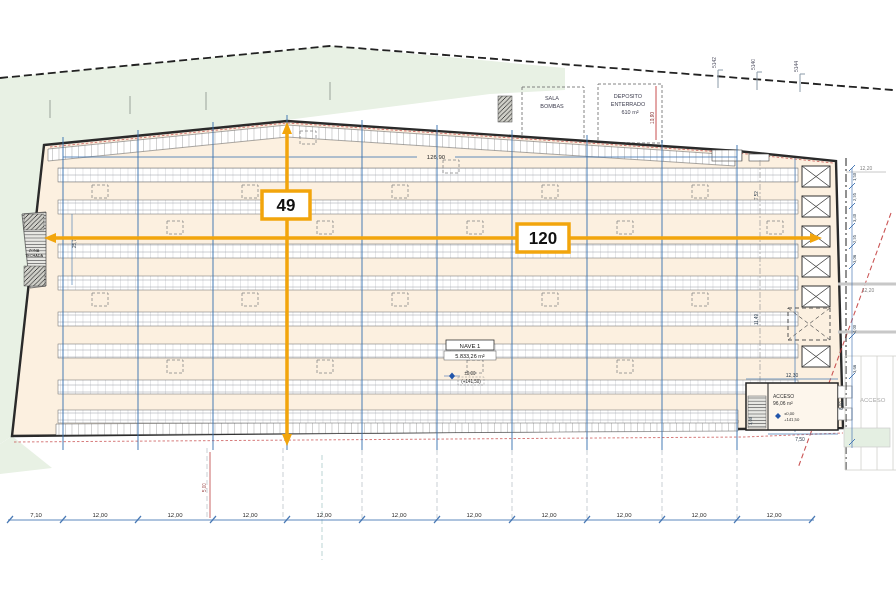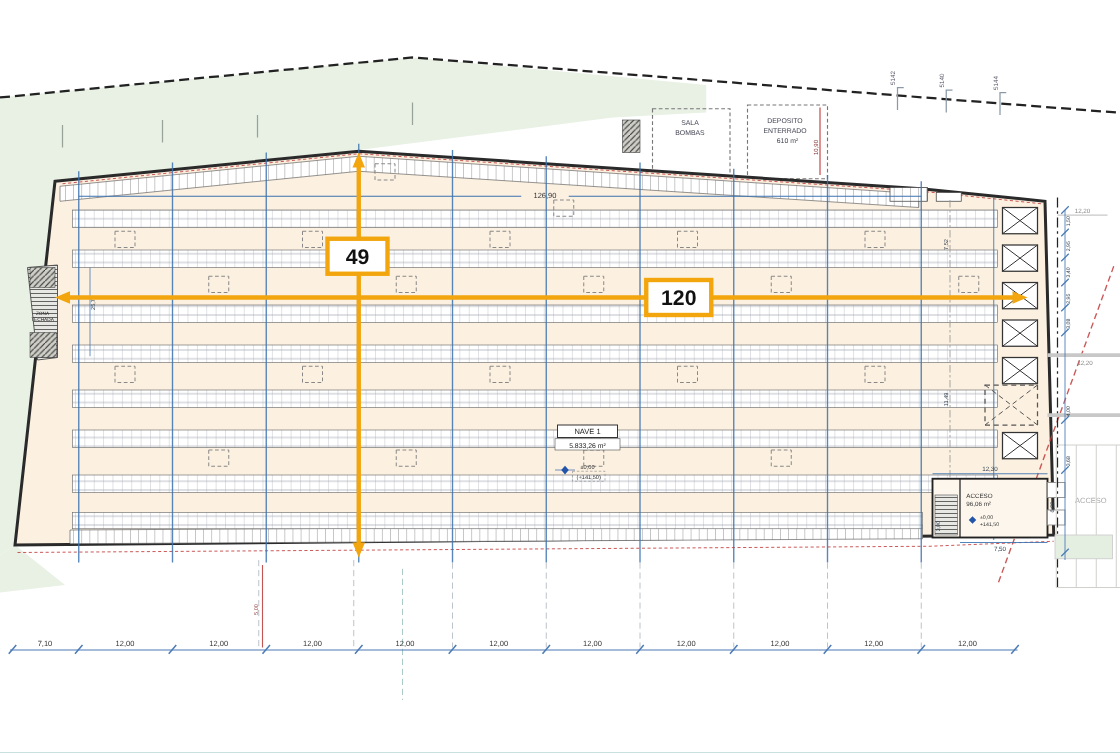--- a/index.html
+++ b/index.html
@@ -1,16 +1,16 @@
 <!DOCTYPE html>
 <html><head>
 <meta charset="utf-8">
 <style>
   html,body{margin:0;padding:0;background:#ffffff;}
-  .stage{position:relative;width:896px;height:602px;background:#0f766e;overflow:hidden;}
+  .stage{position:relative;width:896px;height:602px;background:#ec4899;overflow:hidden;}
   svg text{font-family:"Liberation Sans","DejaVu Sans",sans-serif;}
   .dimbox-text{font-weight:bold;}
 </style>
 </head>
 <body>
 
 <div class="stage">
 <svg width="896" height="602" viewBox="0 0 896 602">
   <defs>
     <pattern id="cells" patternUnits="userSpaceOnUse" width="7.5" height="7">

